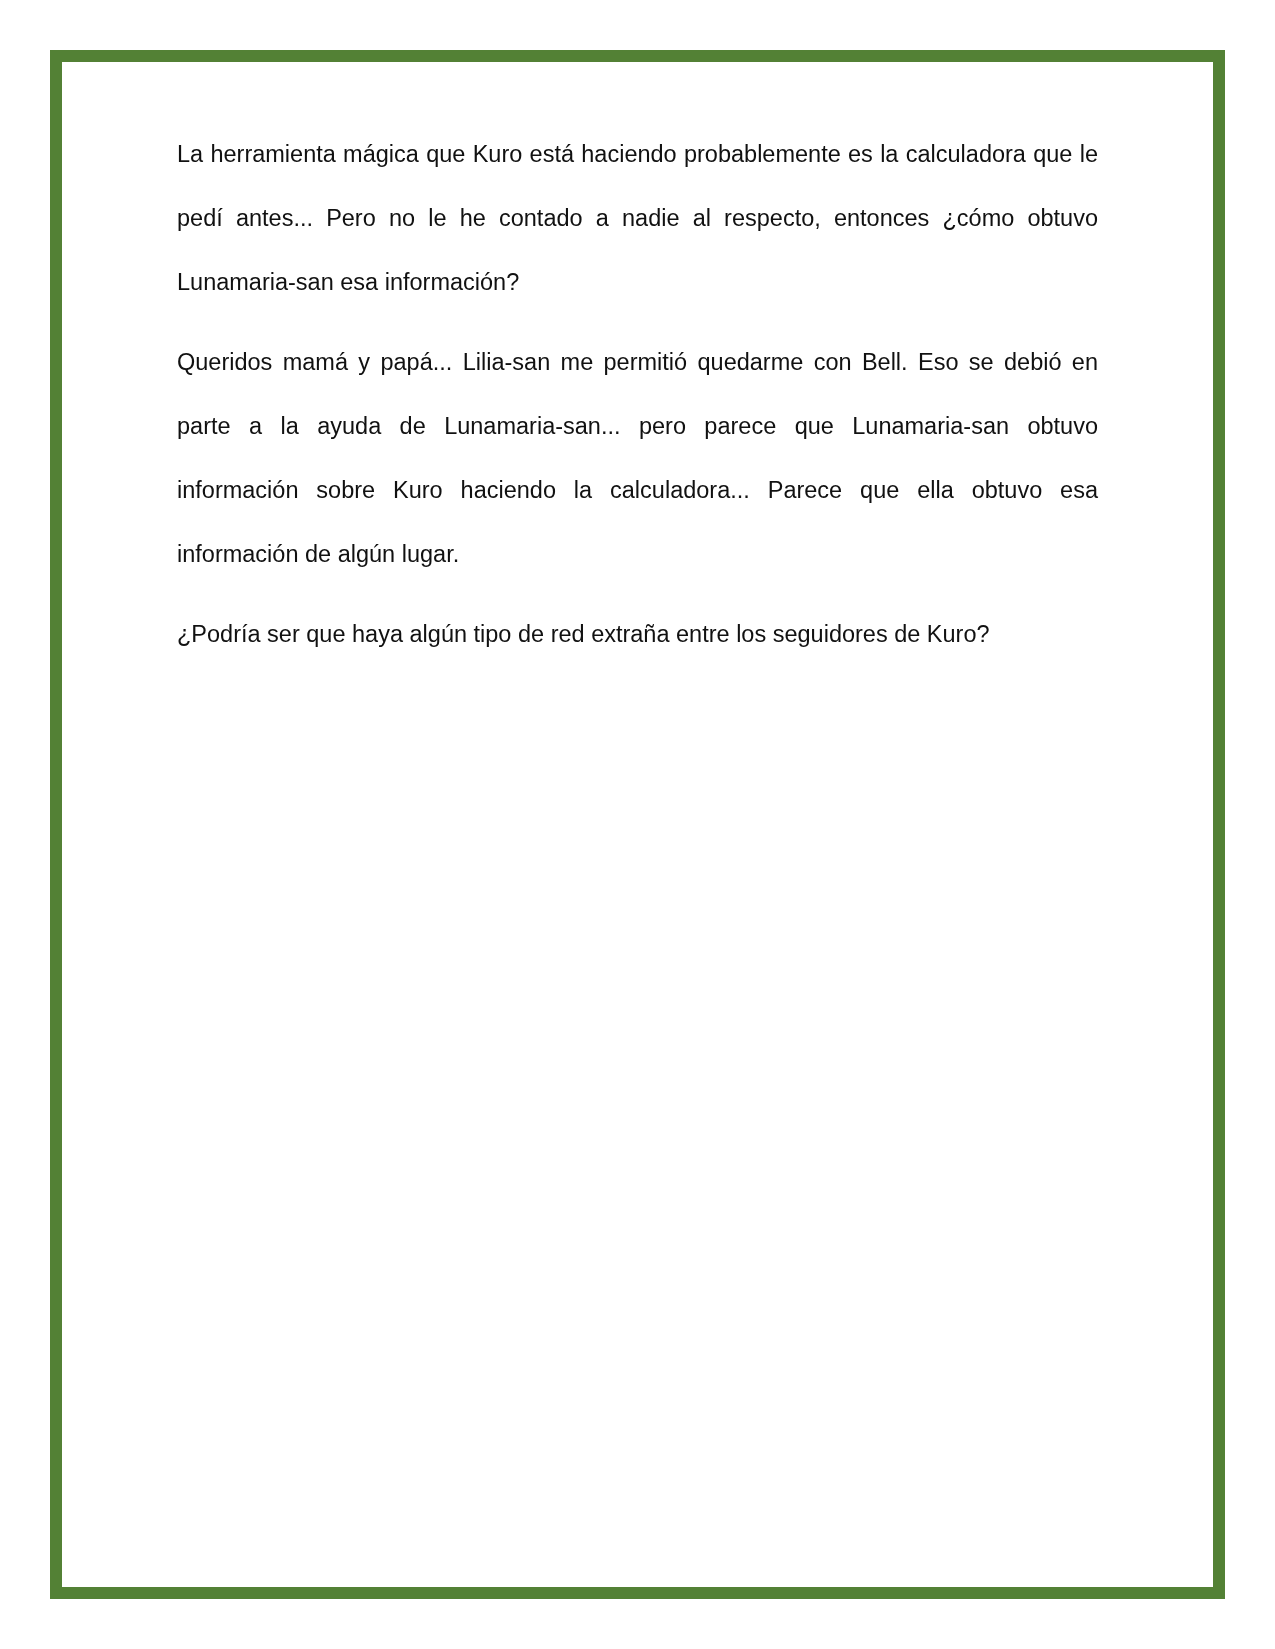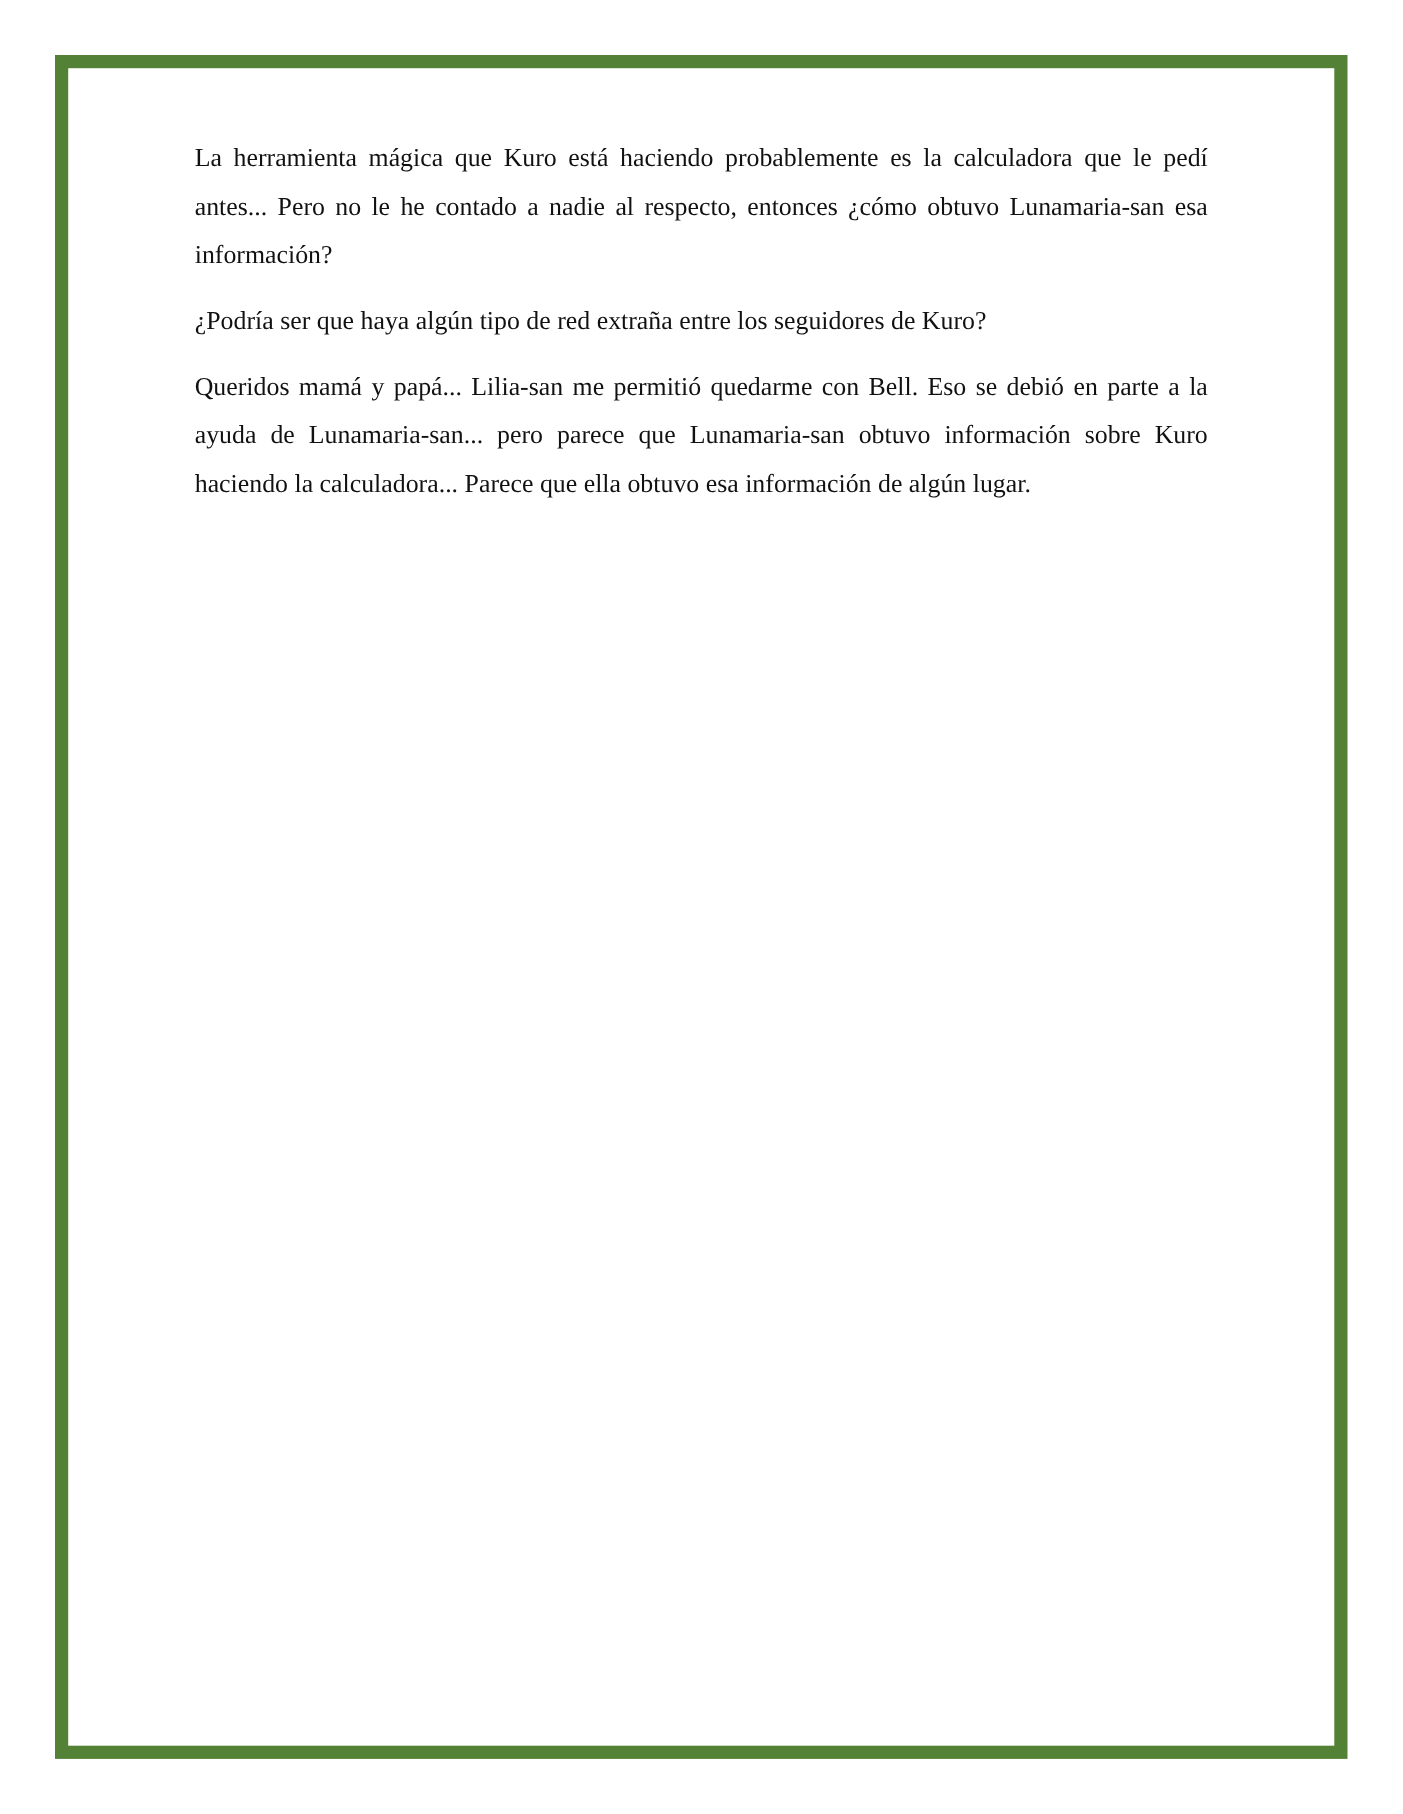--- a/index.html
+++ b/index.html
@@ -20,32 +20,32 @@
       width: 1151px;
       height: 1525px;
       border: 12px solid #538135;
       background: #ffffff;
     }
     .content {
       position: absolute;
       left: 177px;
       top: 122px;
       width: 921px;
-      font-family: Liberation Serif, serif;
+      font-family: Liberation Sans, sans-serif;
       font-size: 23.5px;
       color: #111111;
-      line-height: 44px;
+      line-height: 64px;
       text-align: justify;
     }
     .content p {
       margin: 0 0 16px 0;
     }
   </style>
 </head>
 <body>
 
 <div class="page-frame"></div>
 
 <div class="content">
   <p>La herramienta mágica que Kuro está haciendo probablemente es la calculadora que le pedí antes... Pero no le he contado a nadie al respecto, entonces ¿cómo obtuvo Lunamaria-san esa información?</p>
+  <p>Queridos mamá y papá... Lilia-san me permitió quedarme con Bell. Eso se debió en parte a la ayuda de Lunamaria-san... pero parece que Lunamaria-san obtuvo información sobre Kuro haciendo la calculadora... Parece que ella obtuvo esa información de algún lugar.</p>
   <p>¿Podría ser que haya algún tipo de red extraña entre los seguidores de Kuro?</p>
-  <p>Queridos mamá y papá... Lilia-san me permitió quedarme con Bell. Eso se debió en parte a la ayuda de Lunamaria-san... pero parece que Lunamaria-san obtuvo información sobre Kuro haciendo la calculadora... Parece que ella obtuvo esa información de algún lugar.</p>
 </div>
 
 </body></html>

